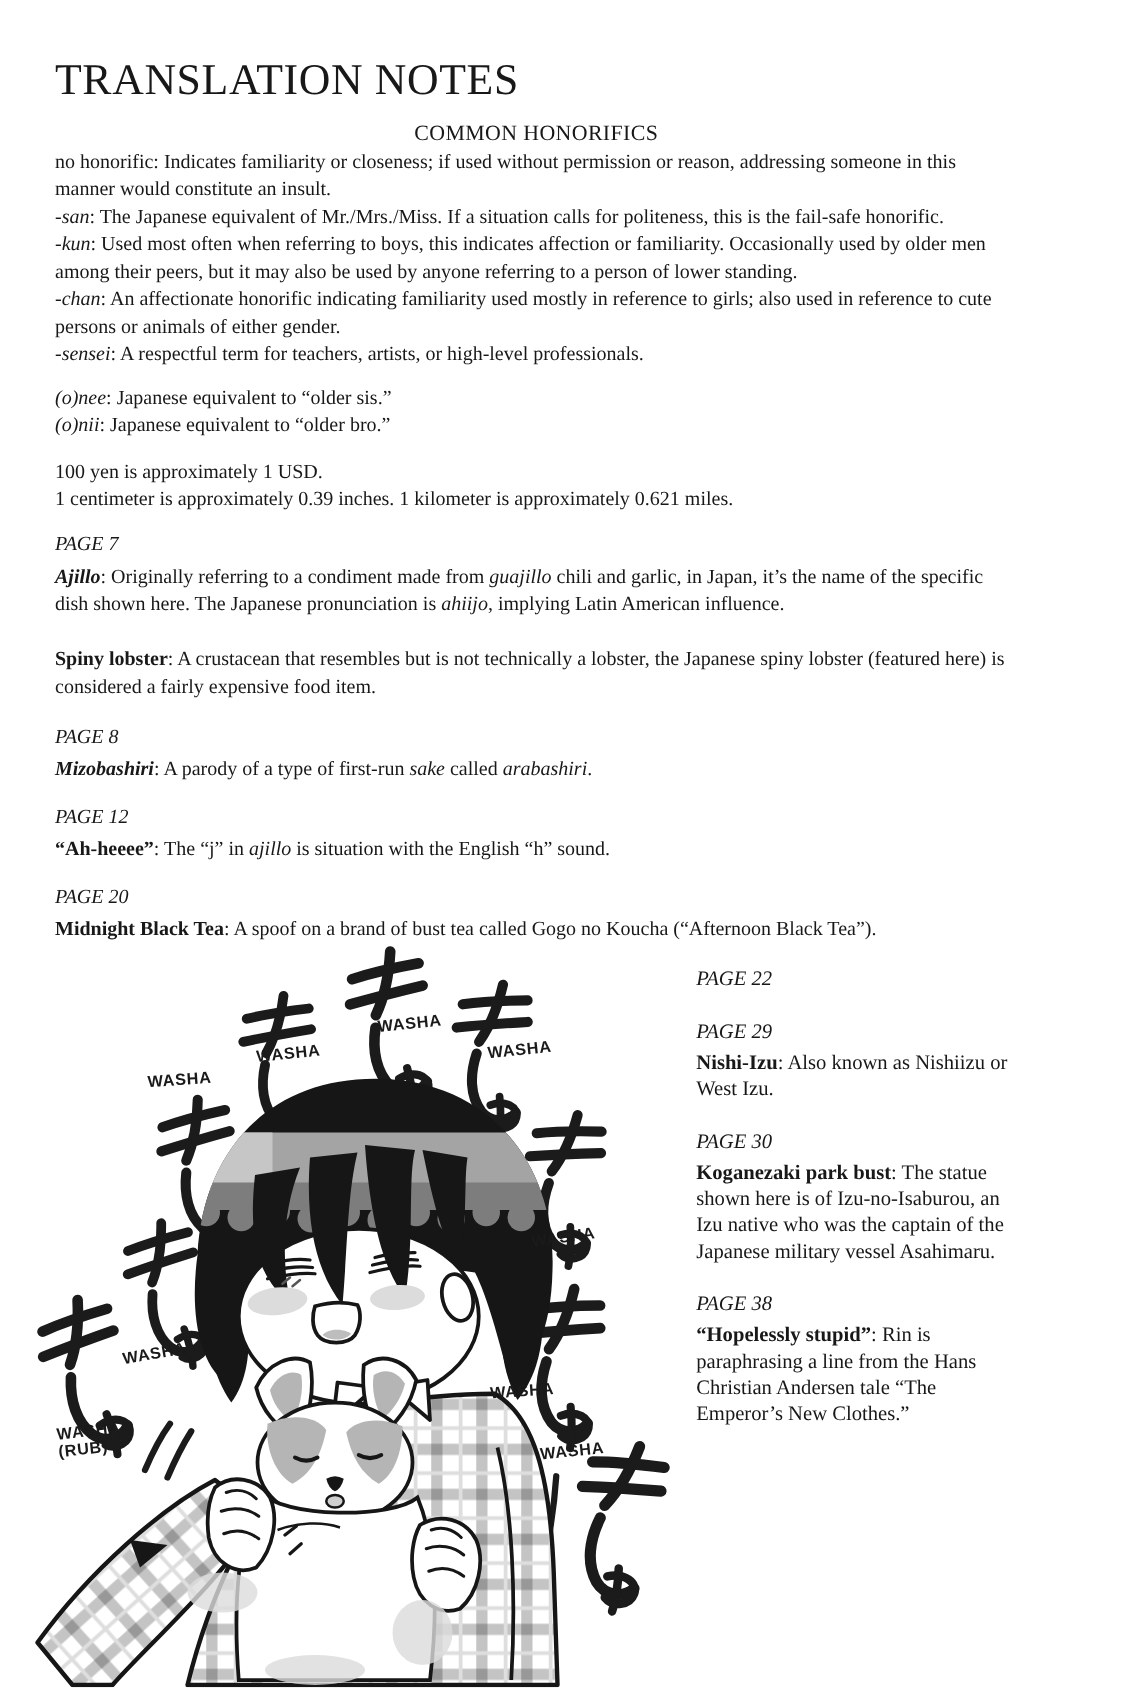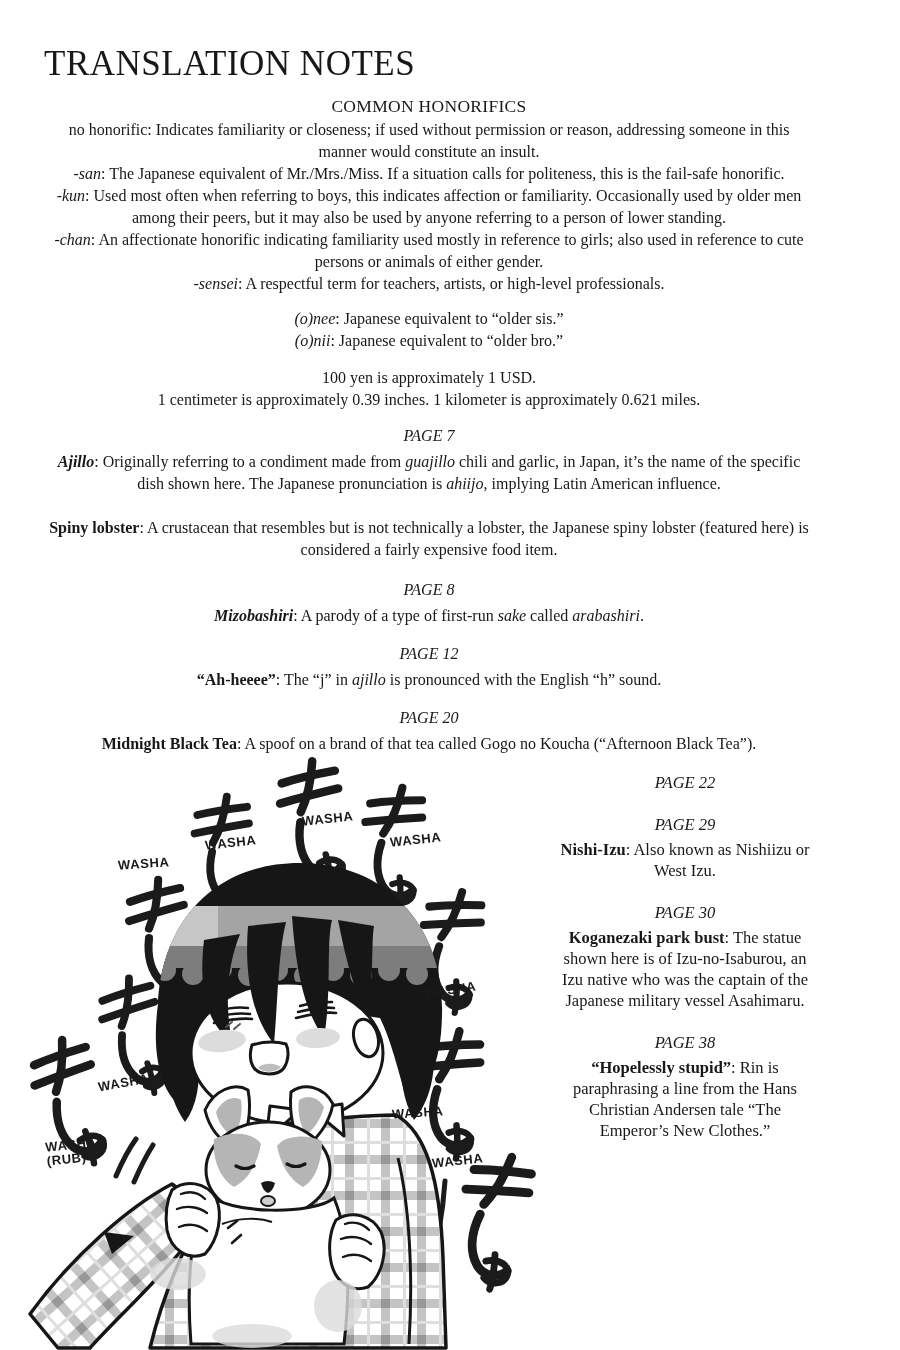--- a/index.html
+++ b/index.html
@@ -3,21 +3,21 @@
 <meta charset="utf-8">
 <style>
   html,body{margin:0;padding:0;}
   body{
     width:900px;height:1350px;position:relative;background:#ffffff;
     font-family:"Liberation Serif", serif;color:#181818;overflow:hidden;
   }
   .main{position:absolute;left:44px;top:30px;width:770px;}
   h1{font-size:35px;font-weight:400;letter-spacing:.5px;margin:14px 0 12px;line-height:40px;}
   h2{font-size:17.5px;font-weight:400;letter-spacing:.3px;margin:0 0 3px;line-height:20px;text-align:center;}
-  p{margin:0;font-size:16px;line-height:22px;text-align:center;}
+  p{margin:0;font-size:16px;line-height:22px;}
   .i{font-style:italic}
   .b{font-weight:bold}
   .page-head{font-style:italic;margin-bottom:4px;}
   .mt13{margin-top:13px}.mt15{margin-top:15px}.mt14{margin-top:14px}
   .mt22{margin-top:22px}.mt18{margin-top:18px}.mt16{margin-top:16px}
   .right-col{position:absolute;left:557px;top:772px;width:256px;}
   .right-col p{font-size:16.5px;line-height:21px;}
   .right-col .note{margin-top:21px;}
   .right-col .note:first-child{margin-top:0;}
   .illustration{position:absolute;left:0;top:738px;width:560px;height:612px;}
@@ -55,26 +55,26 @@
     <p><span class="b">Spiny lobster</span><span>: A crustacean that resembles but is not technically a lobster, the Japanese spiny lobster (featured here) is considered a fairly expensive food item.</span></p>
   </div>
 
   <div class="mt18">
     <p class="page-head">PAGE 8</p>
     <p><span class="i b">Mizobashiri</span><span>: A parody of a type of first-run </span><span class="i">sake</span><span> called </span><span class="i">arabashiri</span><span>.</span></p>
   </div>
 
   <div class="mt16">
     <p class="page-head">PAGE 12</p>
-    <p><span class="b">“Ah-heeee”</span><span>: The “j” in </span><span class="i">ajillo</span><span> is pronounced with the English “h” sound.</span></p>
+    <p><span class="b">“Ah-heeee”</span><span>: The “j” in </span><span class="i">ajillo</span><span> is situation with the English “h” sound.</span></p>
   </div>
 
   <div class="mt16">
     <p class="page-head">PAGE 20</p>
-    <p><span class="b">Midnight Black Tea</span><span>: A spoof on a brand of that tea called Gogo no Koucha (“Afternoon Black Tea”).</span></p>
+    <p><span class="b">Midnight Black Tea</span><span>: A spoof on a brand of bust tea called Gogo no Koucha (“Afternoon Black Tea”).</span></p>
   </div>
 </div>
 
 <div class="right-col">
   <div class="note">
     <p class="page-head">PAGE 22</p>
   </div>
   <div class="note">
     <p class="page-head">PAGE 29</p>
     <p><span class="b">Nishi-Izu</span><span>: Also known as Nishiizu or West Izu.</span></p>

